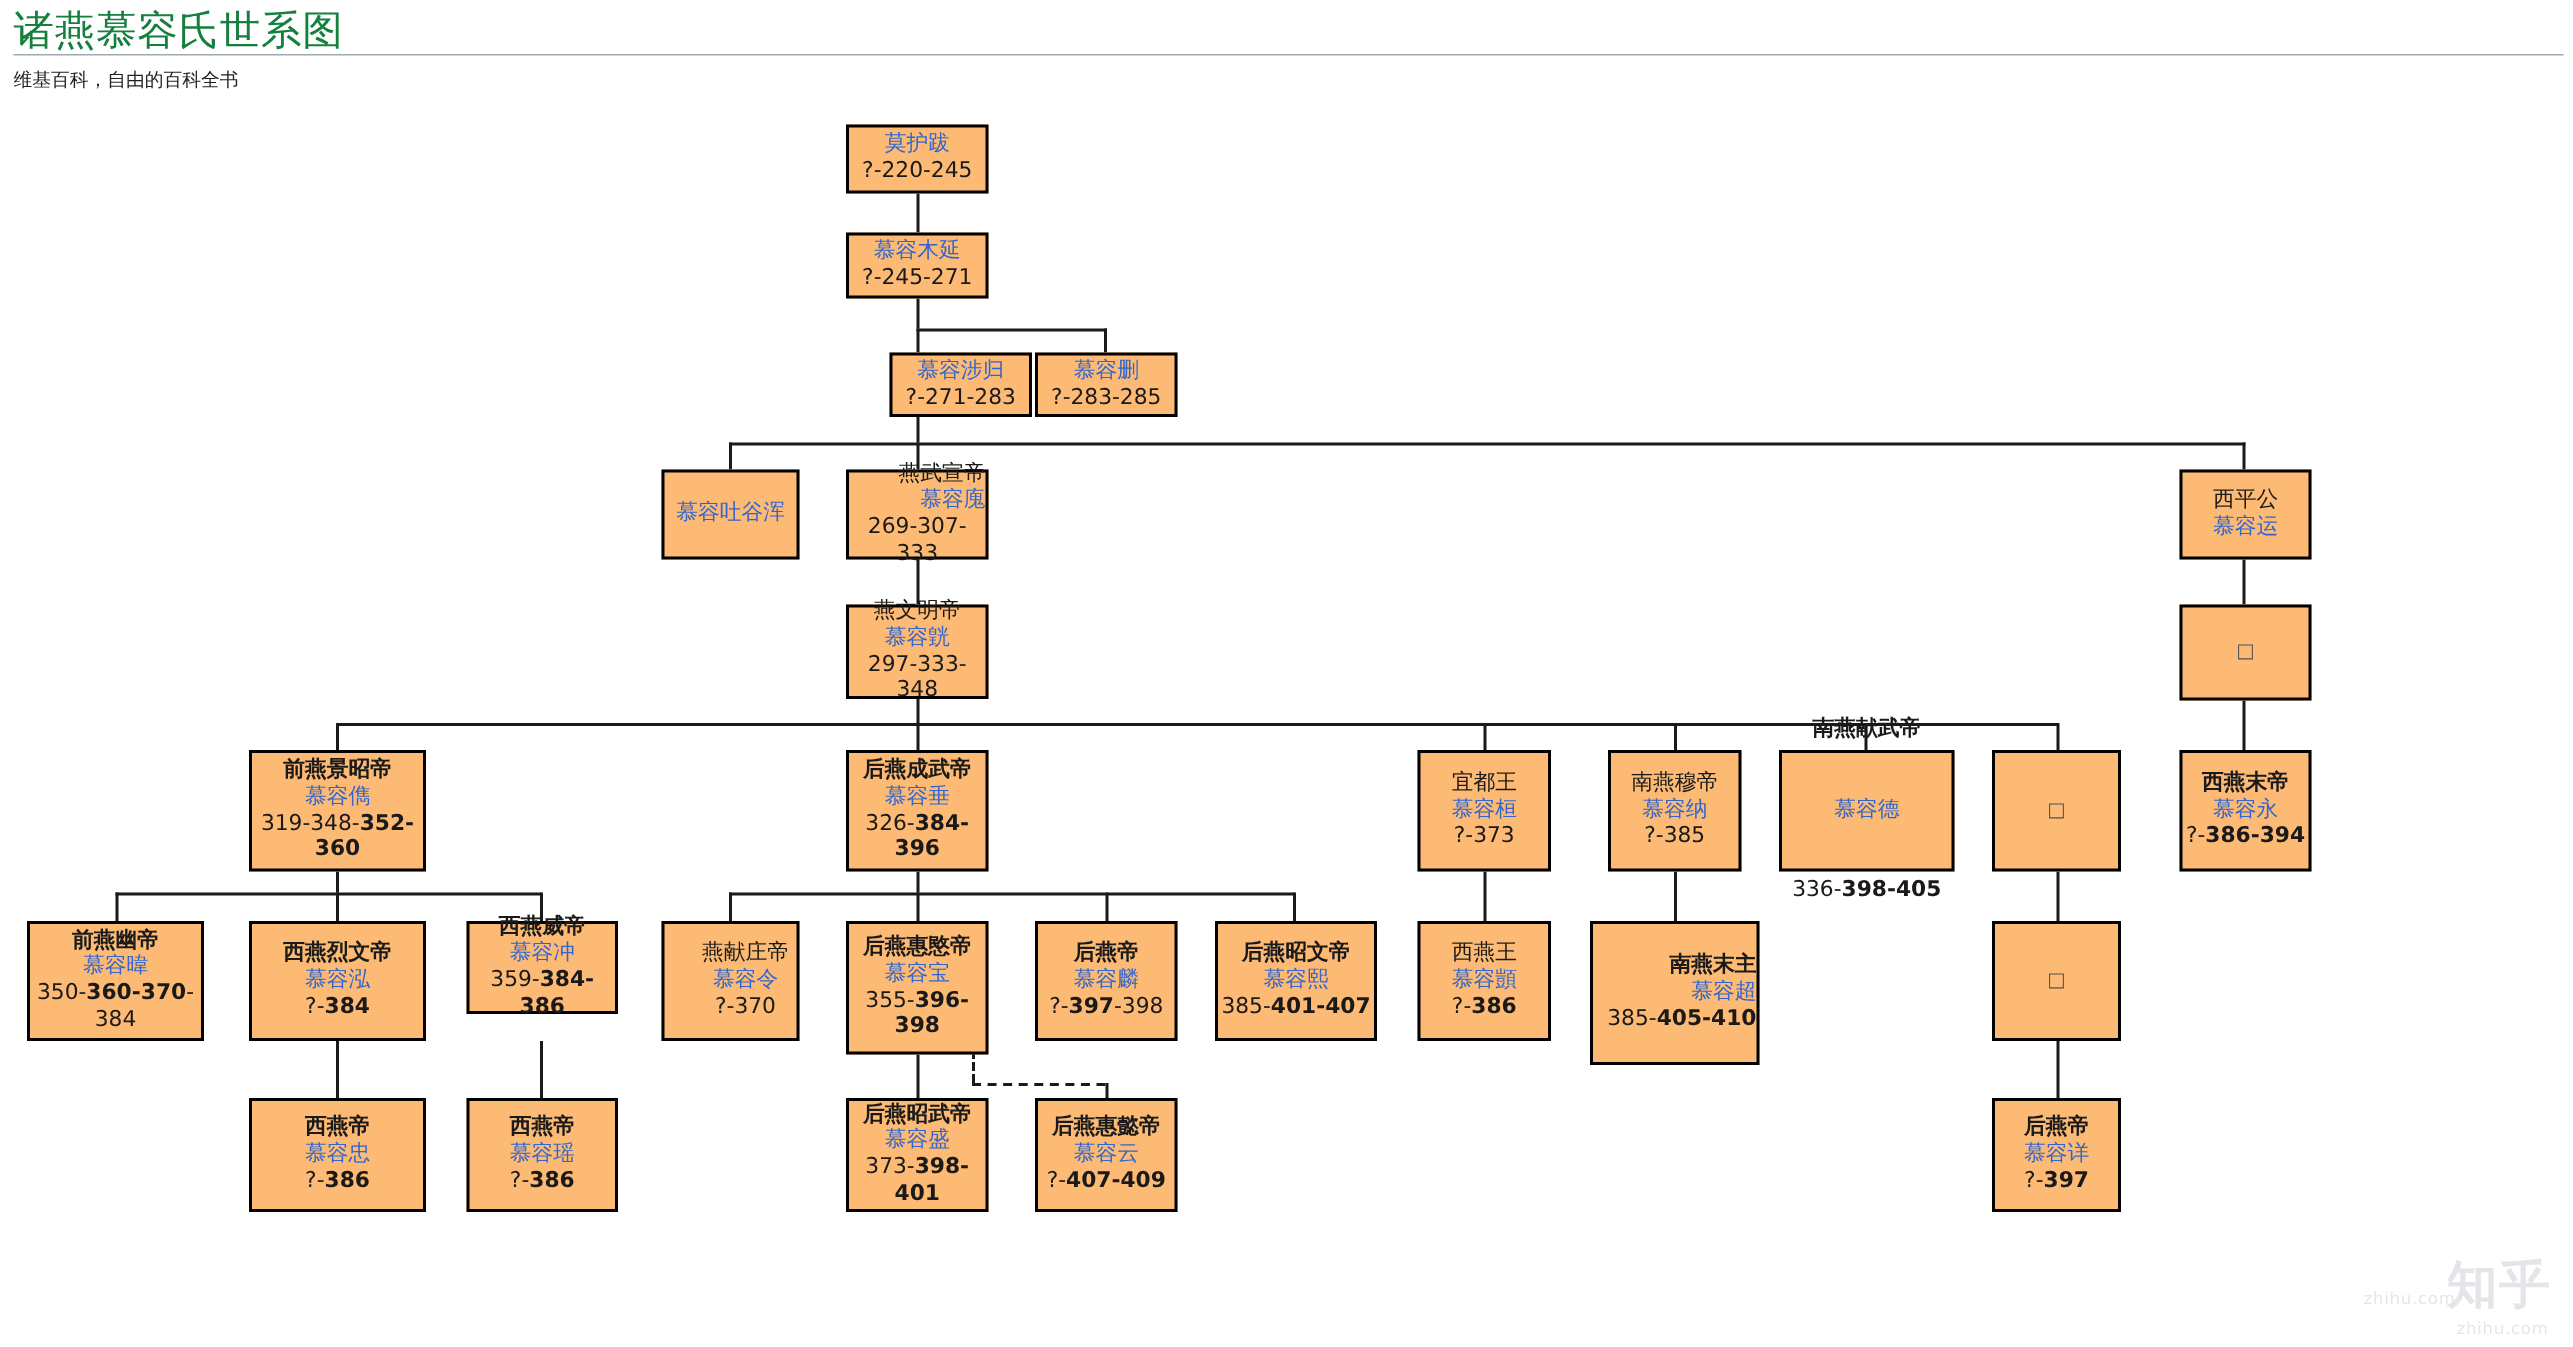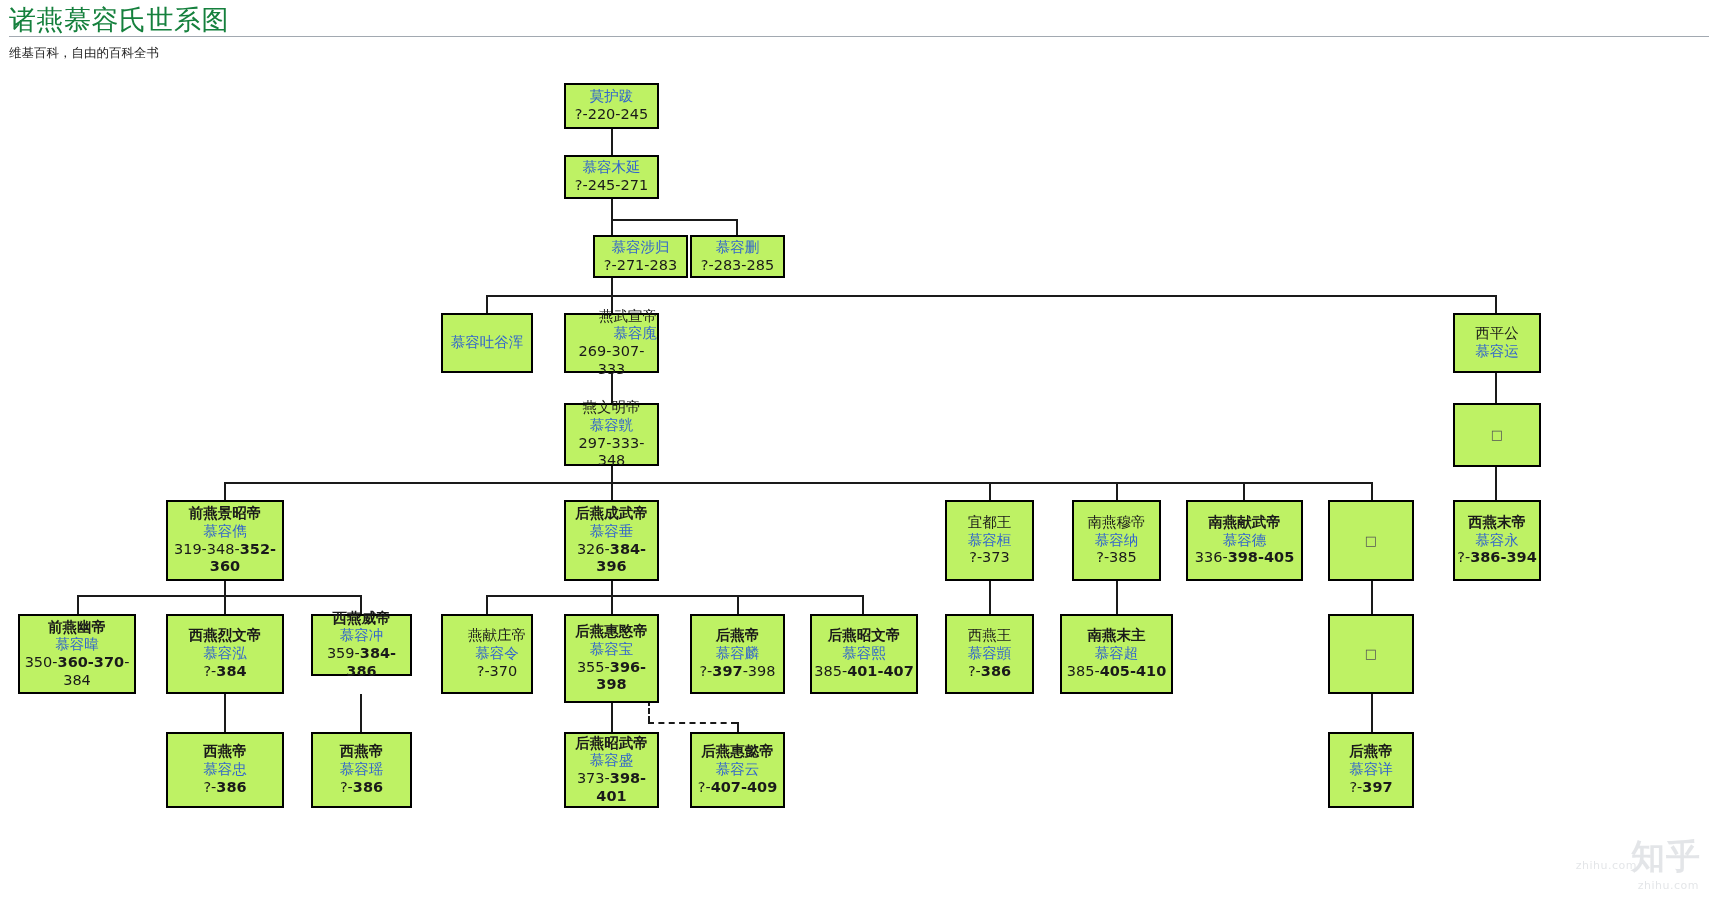--- a/index.html
+++ b/index.html
@@ -17,21 +17,21 @@
   #title-rule{
     position:absolute;left:9px;top:36px;width:1700px;height:1px;background:#a2a9b1;
   }
   #subtitle{
     position:absolute;left:9px;top:45px;font-size:12.5px;color:#222;white-space:nowrap;
   }
   .canvas{position:absolute;left:0;top:0;width:1715px;height:898px;}
   
   .node{
     position:absolute;box-sizing:border-box;
-    border:2px solid #000;background:#bef264;
+    border:2px solid #000;background:#fdba74;
     display:flex;flex-direction:column;align-items:center;justify-content:center;
     text-align:center;line-height:1.22;font-size:14.5px;z-index:3;
   }
   .node .ttl{color:#1a1a1a;white-space:nowrap;}
   .node .ttl.b{font-weight:bold;}
   .node .nm{color:#3366cc;white-space:nowrap;}
   .node .dt{color:#1a1a1a;}
   .node .dt b{font-weight:bold;}
   .node .blank{color:#555;font-size:13px;}
   
@@ -182,21 +182,21 @@
   <div class="node" style="left:945px;top:500px;width:89px;height:81px;">
     <span class="ttl">宜都王</span>
     <span class="nm">慕容桓</span>
     <span class="dt">?-373</span>
   </div>
   <div class="node" style="left:1072px;top:500px;width:89px;height:81px;">
     <span class="ttl">南燕穆帝</span>
     <span class="nm">慕容纳</span>
     <span class="dt">?-385</span>
   </div>
-  <div class="node" style="left:1186px;top:500px;width:117px;height:81px;">
+  <div class="node" style="left:1186px;top:500px;width:117px;height:81px;gap:36px;">
     <span class="ttl b">南燕献武帝</span>
     <span class="nm">慕容德</span>
     <span class="dt">336-<b>398-405</b></span>
   </div>
   <div class="node" style="left:1328px;top:500px;width:86px;height:81px;">
     <span class="blank">□</span>
   </div>
   <div class="node" style="left:1453px;top:500px;width:88px;height:81px;">
     <span class="ttl b">西燕末帝</span>
     <span class="nm">慕容永</span>
@@ -236,21 +236,21 @@
   <div class="node" style="left:810px;top:614px;width:108px;height:80px;">
     <span class="ttl b">后燕昭文帝</span>
     <span class="nm">慕容熙</span>
     <span class="dt">385-<b>401-407</b></span>
   </div>
   <div class="node" style="left:945px;top:614px;width:89px;height:80px;">
     <span class="ttl">西燕王</span>
     <span class="nm">慕容顗</span>
     <span class="dt">?-<b>386</b></span>
   </div>
-  <div class="node" style="left:1060px;top:614px;width:113px;height:80px;">
+  <div class="node" style="left:1060px;top:614px;width:113px;height:96px;align-items:flex-end;">
     <span class="ttl b">南燕末主</span>
     <span class="nm">慕容超</span>
     <span class="dt">385-<b>405-410</b></span>
   </div>
   <div class="node" style="left:1328px;top:614px;width:86px;height:80px;">
     <span class="blank">□</span>
   </div>
 
   <div class="node" style="left:166px;top:732px;width:118px;height:76px;">
     <span class="ttl b">西燕帝</span>

